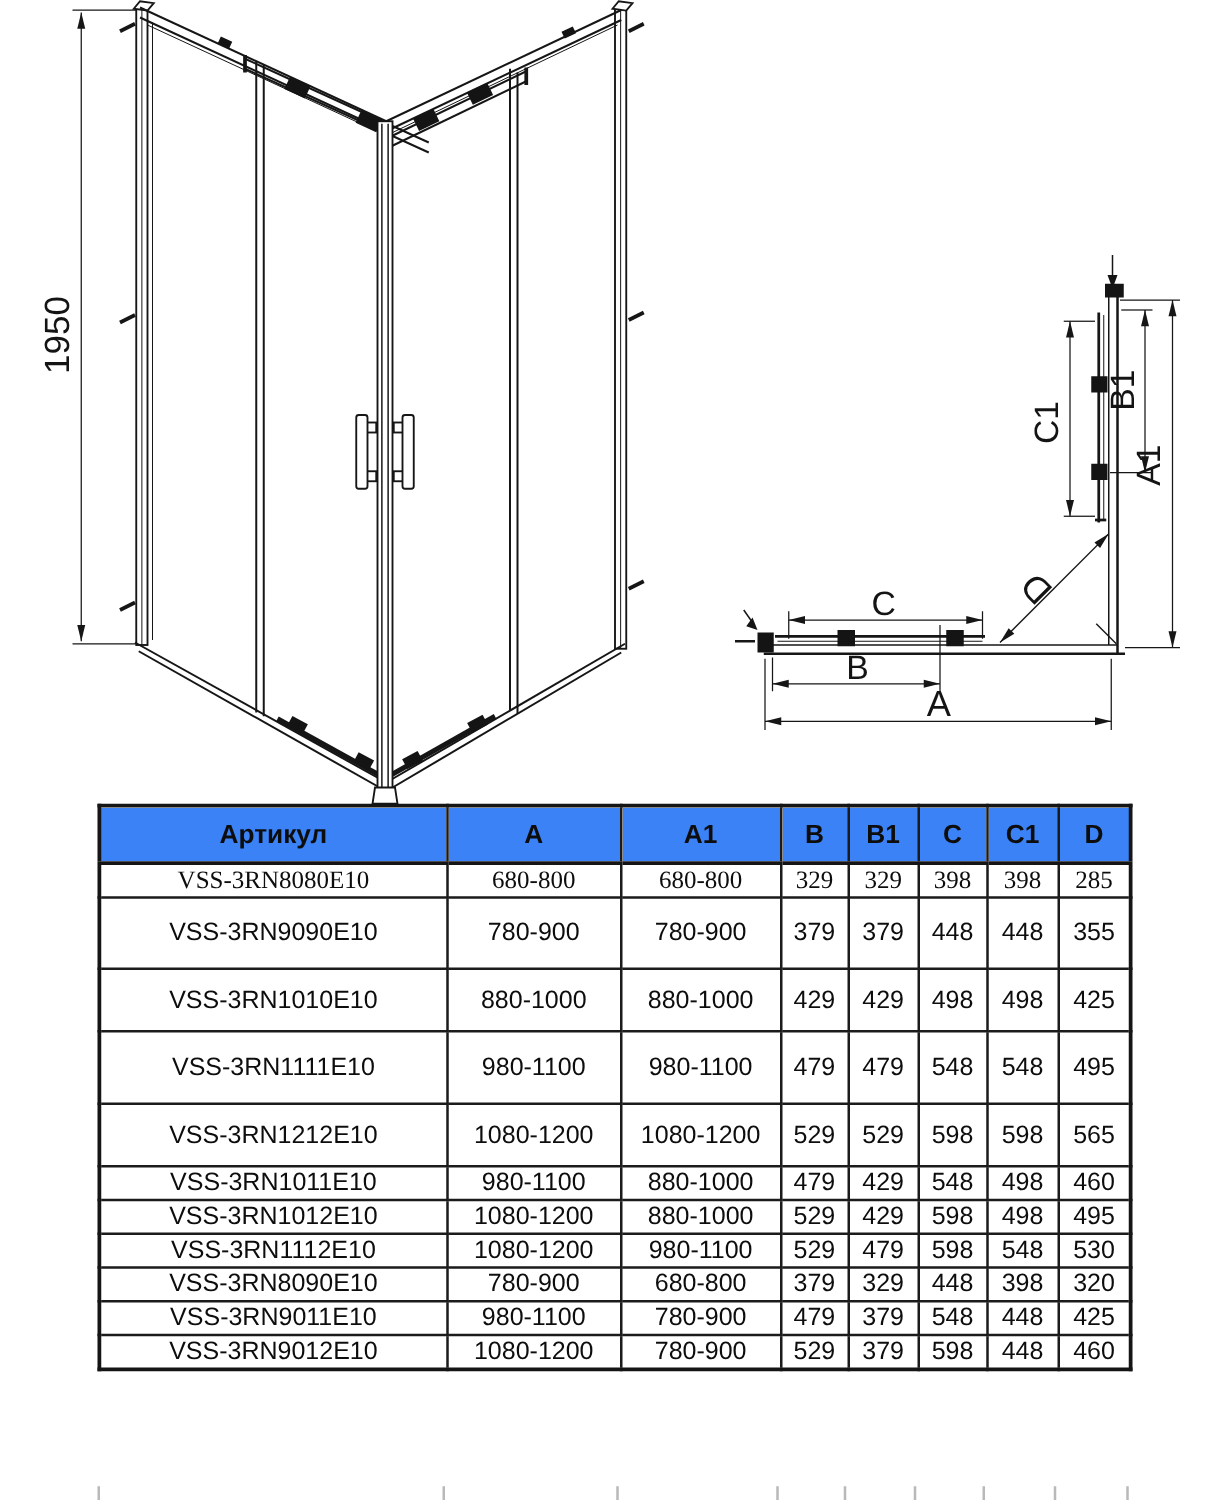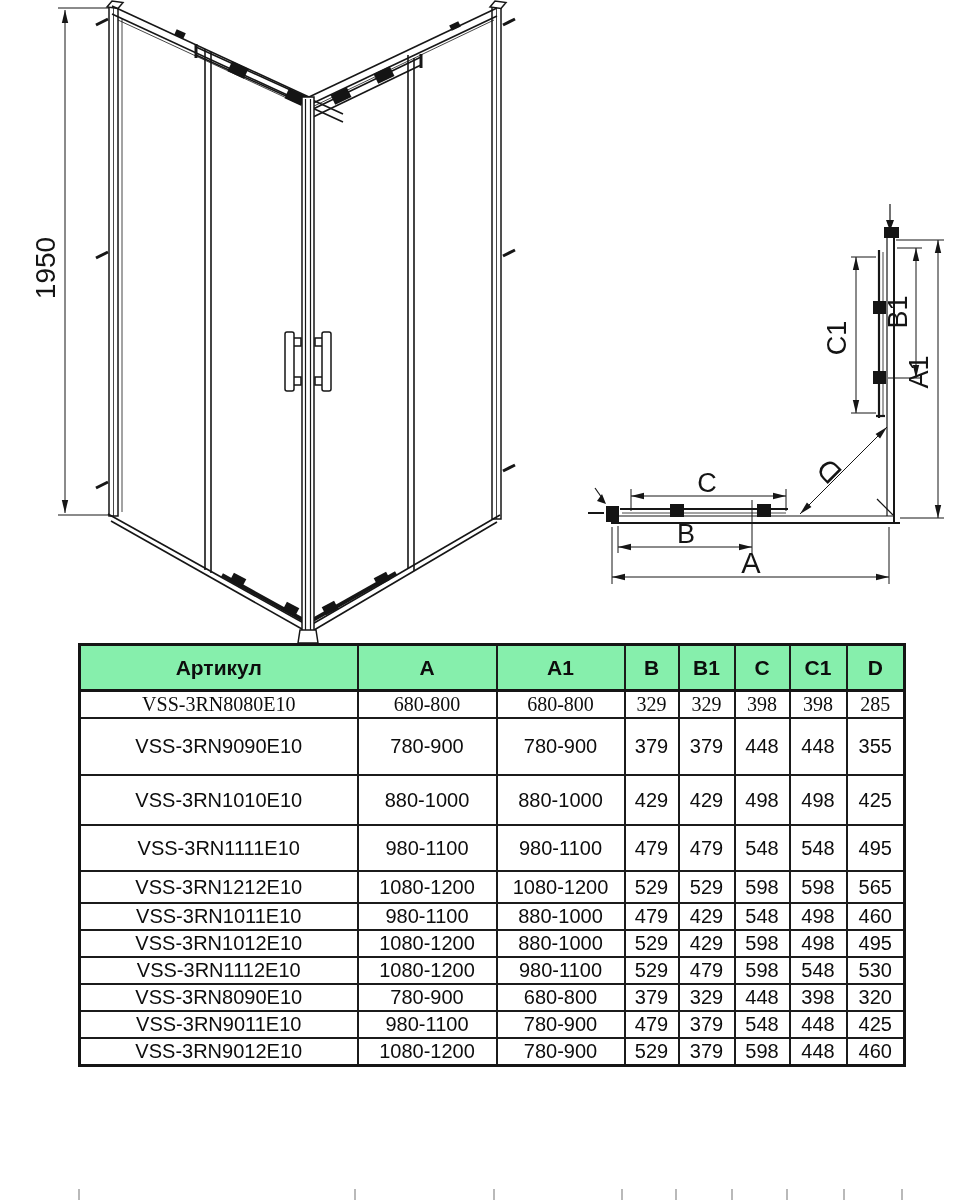--- a/index.html
+++ b/index.html
@@ -8,27 +8,27 @@
   svg text{fill:#141414;font-family:"Liberation Sans",sans-serif;}
   .ln{stroke:#161616;fill:none;}
   .w16{stroke-width:1.6;} .w12{stroke-width:1.2;} .w08{stroke-width:0.8;} .w22{stroke-width:2.2;} .w2{stroke-width:2;} .w4{stroke-width:4;} .w3{stroke-width:3;}
   .blk{fill:#141414;stroke:none;}
   .wht{fill:#ffffff;stroke:#161616;stroke-width:1.5;}
   .dim{stroke:#161616;stroke-width:1;fill:none;}
   .dimtxt{font-size:27px;}
   #spec-table{position:absolute;left:78px;top:643px;}
   table{border-collapse:collapse;table-layout:fixed;width:825px;border:3px solid #151515;}
   th,td{border:2px solid #1b1b1b;text-align:center;vertical-align:middle;color:#0d0d0d;overflow:hidden;white-space:nowrap;}
-  thead th{background:#86efac;font-weight:bold;font-size:21px;height:41px;border-bottom:3px solid #151515;}
+  thead th{background:#3b82f6;font-weight:bold;font-size:21px;height:41px;border-bottom:3px solid #151515;}
   td{font-size:20px;background:#fff;}
   tbody tr:nth-child(1){height:24px;font-family:Liberation Serif, serif;}
   tbody tr:nth-child(2){height:57px;}
   tbody tr:nth-child(3){height:50px;}
-  tbody tr:nth-child(4){height:46px;}
-  tbody tr:nth-child(5){height:32px;}
+  tbody tr:nth-child(4){height:58px;}
+  tbody tr:nth-child(5){height:50px;}
   tbody tr:nth-child(n+6){height:26px;}
   #cutoff-strip{position:absolute;left:78px;top:1189px;width:825px;height:11px;display:flex;}
   #cutoff-strip div{border-right:2px solid #b9b9b9;height:11px;box-sizing:border-box;}
   #cutoff-strip div:first-child{border-left:2px solid #b9b9b9;}
 </style>
 </head>
 <body>
 
 <div id="drawing">
 <svg width="980" height="645" viewBox="0 0 980 645" xmlns="http://www.w3.org/2000/svg">

